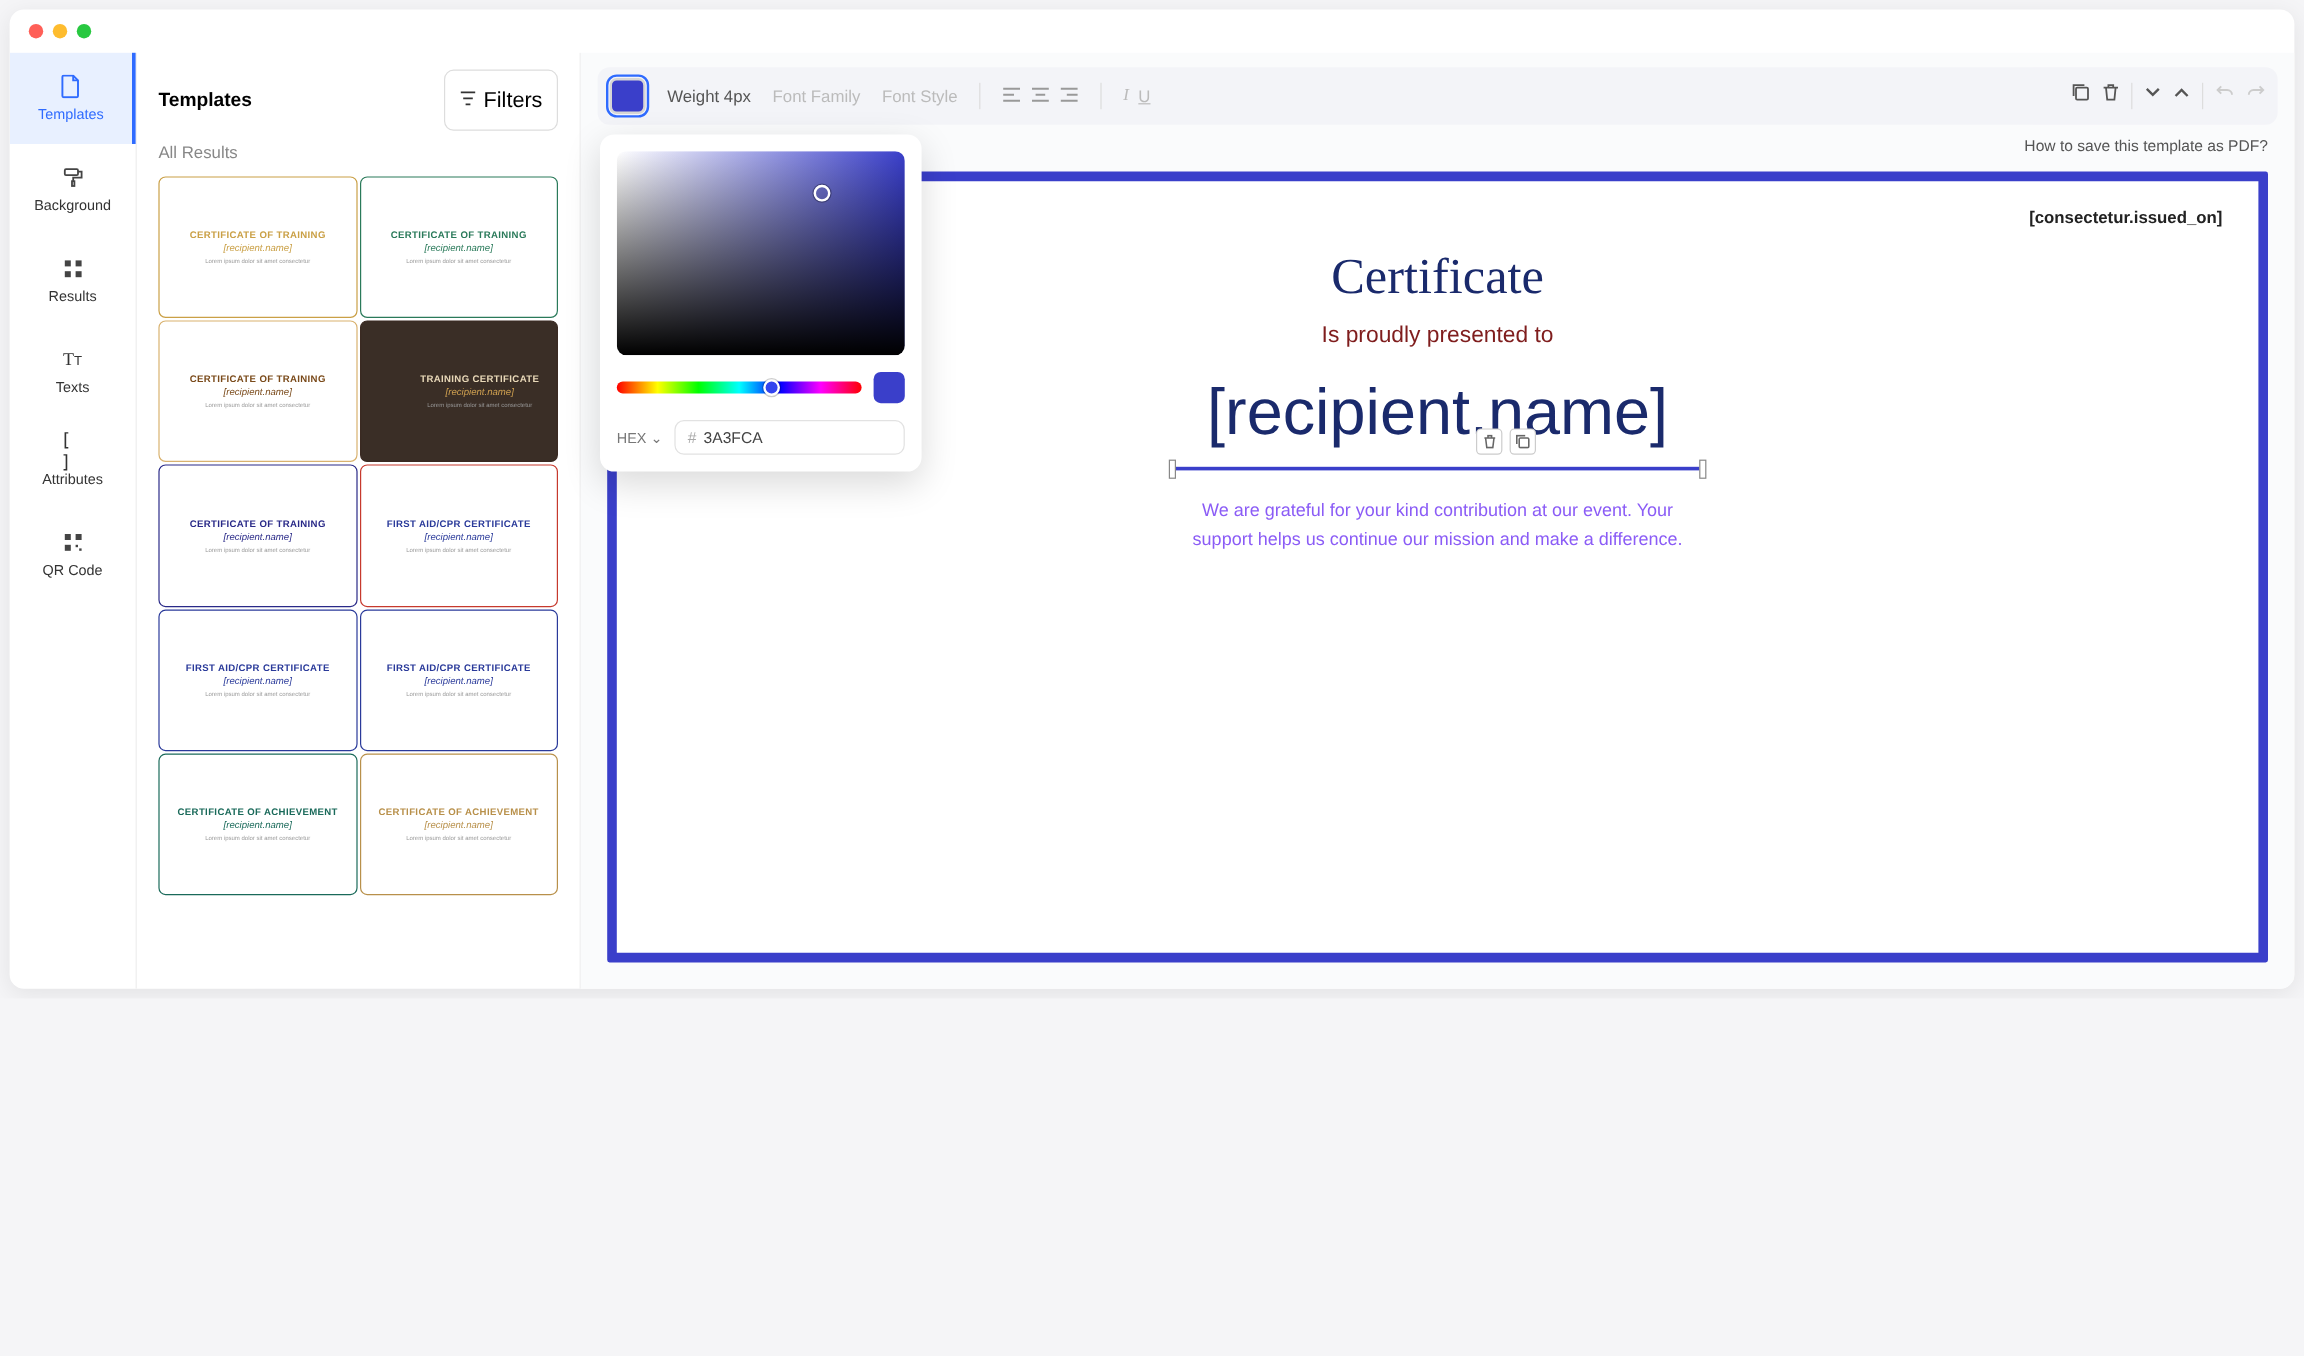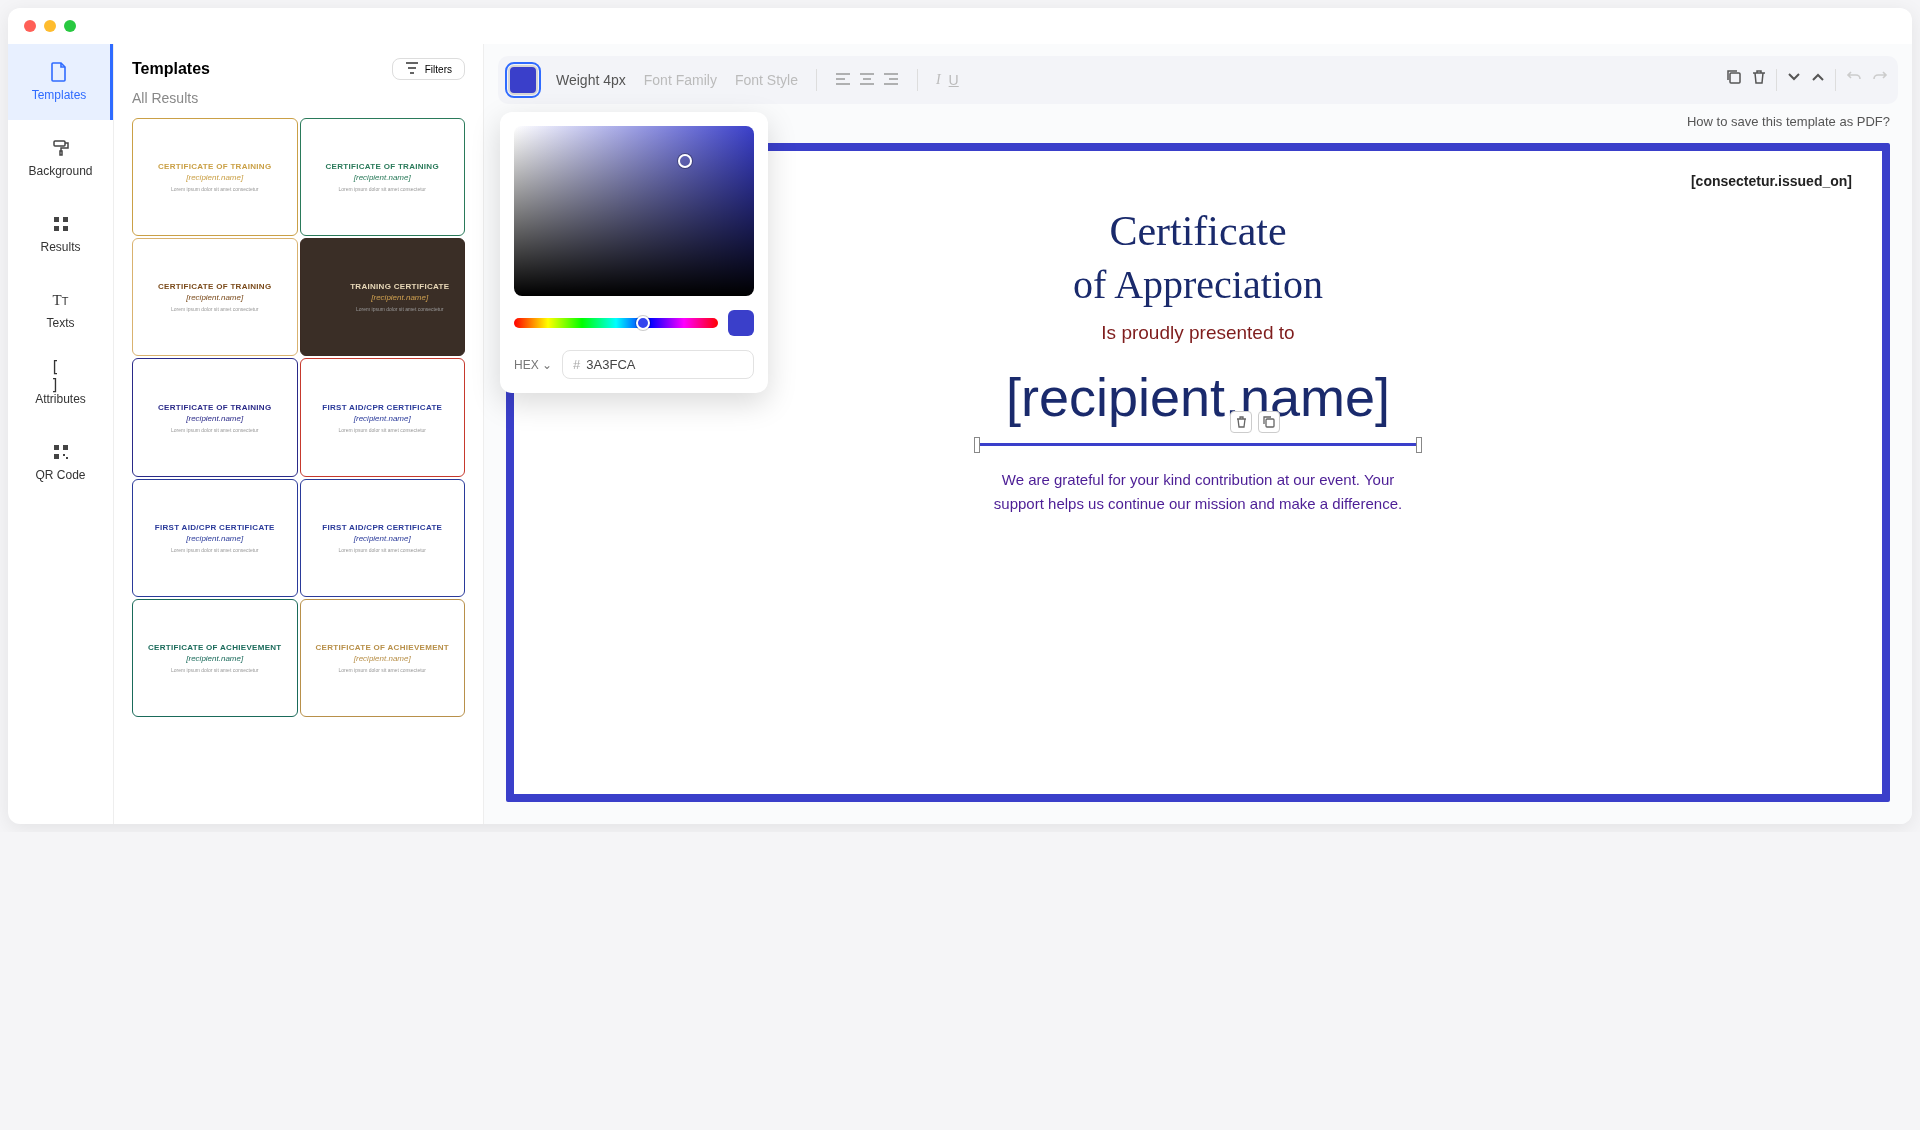--- a/index.html
+++ b/index.html
@@ -9,21 +9,21 @@
 .dot { width: 12px; height: 12px; border-radius: 50%; }
 .dot.red { background:#ff5f57; } .dot.yellow{background:#febc2e;} .dot.green{background:#28c840;}
 .app { display: flex; height: 780px; }
 .rail { width: 106px; border-right: 1px solid #eee; display:flex; flex-direction:column; }
 .rail-item { display:flex; flex-direction:column; align-items:center; gap:6px; padding:18px 4px; font-size:12px; color:#333; cursor:pointer; }
 .rail-item.active { background:#e8f0ff; color:#2f6bff; border-right:3px solid #2f6bff; }
 .rail-icon { width:20px; height:20px; display:flex; align-items:center; justify-content:center; }
 .templates-panel { width: 370px; border-right:1px solid #eee; padding: 14px 18px; overflow:hidden; }
 .tp-header { display:flex; justify-content:space-between; align-items:center; margin-bottom:10px; }
 .tp-title { font-size:16px; font-weight:600; }
-.filters-btn { display:flex; align-items:center; gap:6px; border:1px solid #ddd; border-radius:8px; padding:2px 12px; font-size:10px; cursor:pointer; background:#fff; }
+.filters-btn { display:flex; align-items:flex-start; gap:6px; border:1px solid #ddd; border-radius:8px; padding:14px 12px; font-size:18px; cursor:pointer; background:#fff; }
 .tp-sub { font-size:14px; color:#888; margin-bottom:12px; }
 .grid { display:grid; grid-template-columns: 1fr 1fr; gap:2px; }
 .thumb { border:1px solid #e3e3e3; border-radius:6px; aspect-ratio: 1.4/1; padding:6px; display:flex; flex-direction:column; align-items:center; justify-content:center; font-size:8px; text-align:center; gap:2px; cursor:pointer; position:relative; overflow:hidden; }
 .thumb .tt { font-size:8px; font-weight:700; text-transform:uppercase; letter-spacing:.3px; }
 .thumb .rn { font-size:8px; color:#b86; font-style:italic; }
 .canvas-area { flex:1; background:#fafbfc; display:flex; flex-direction:column; position:relative; }
 .toolbar { height:48px; background:#f3f4f8; border-radius:10px; margin:12px 14px 0; display:flex; align-items:center; padding:0 10px; gap:18px; font-size:14px; color:#555; }
 .color-swatch { width:30px; height:30px; border-radius:6px; border:2px solid #d6d6d6; outline:2px solid #2f6bff; outline-offset:1px; cursor:pointer; }
 .tb-disabled { color:#bbb; }
 .tb-sep { width:1px; height:22px; background:#ddd; }
@@ -37,21 +37,21 @@
 .cert-issued { position:absolute; top:22px; right:30px; font-size:14px; font-weight:700; color:#222; }
 .cert-h1 { font-family: Georgia, serif; font-size:42px; color:#1a2a6c; text-align:center; margin-top:26px; }
 .cert-h2 { font-family: Georgia, serif; font-size:40px; color:#1a2a6c; text-align:center; margin-top:6px; }
 .cert-sub { font-size:19px; color:#7f1d1d; margin-top:14px; }
 .cert-recipient { font-family: Georgia, serif; font-size:54px; color:#1a2a6c; margin-top:22px; position:relative; }
 .recp-actions { position:absolute; right:110px; bottom:-4px; display:flex; gap:6px; }
 .recp-actions .mini { width:22px; height:22px; border:1px solid #ccc; border-radius:4px; background:#fff; display:flex; align-items:center; justify-content:center; font-size:12px; color:#666; cursor:pointer; }
 .divider-line { width:440px; height:3px; background:#3a3fca; margin-top:14px; position:relative; }
 .divider-line::before, .divider-line::after { content:""; position:absolute; width:4px; height:14px; background:#fff; border:1px solid #888; top:-6px; }
 .divider-line::before{left:-4px;} .divider-line::after{right:-4px;}
-.cert-body { font-size:15px; color:#4c1d95; text-align:center; margin-top:22px; line-height:1.6; max-width:420px; }
+.cert-body { font-size:15px; color:#8b5cf6; text-align:center; margin-top:22px; line-height:1.6; max-width:420px; }
 .sig-row { display:flex; justify-content:space-between; width:100%; margin-top:28px; align-items:flex-end; padding:0 20px; }
 .sig { display:flex; flex-direction:column; align-items:center; width:160px; }
 .sig-scrawl { width:100px; height:40px; }
 .sig-name { font-size:14px; font-weight:700; border-top:2px solid #3a3fca; padding-top:4px; width:140px; text-align:center; border-bottom:2px solid #3a3fca; padding-bottom:4px; }
 .sig-role { font-size:13px; color:#555; margin-top:8px; }
 .qr { width:60px; height:60px; background: repeating-conic-gradient(#1a2a6c 0 25%, #fff 0 50%) 0/10px 10px; }
 .qr-col { display:flex; flex-direction:column; align-items:center; gap:8px; }
 .qr-label { font-size:12px; color:#666; }
 .color-picker { position:absolute; top:68px; left:16px; width:268px; background:#fff; border-radius:12px; box-shadow:0 10px 30px rgba(0,0,0,.15); padding:14px; z-index:10; }
 .cp-area { width:100%; height:170px; border-radius:8px; position:relative; background: linear-gradient(to top, #000, transparent), linear-gradient(to right, #fff, #3a3fca); }
@@ -265,21 +265,20 @@
 
       <div class="subbar">
         <span>A4</span>
         <a href="#">How to save this template as PDF?</a>
       </div>
 
       <div class="stage">
         <div class="certificate">
           <div class="cert-issued">[consectetur.issued_on]</div>
           <div class="cert-h1">Certificate</div>
-          <div class="cert-h2">of Appreciation</div>
           <div class="cert-sub">Is proudly presented to</div>
           <div class="cert-recipient">
             <span>[recipient.name]</span>
             <div class="recp-actions">
               <div class="mini">
                   <svg width="11" height="12" fill="none" stroke="#666" stroke-width="1.3">
                     <path d="M1 3h9M4 3V1h3v2M2 3l1 8h5l1-8"></path>
                   </svg>
                 </div>
               <div class="mini">

